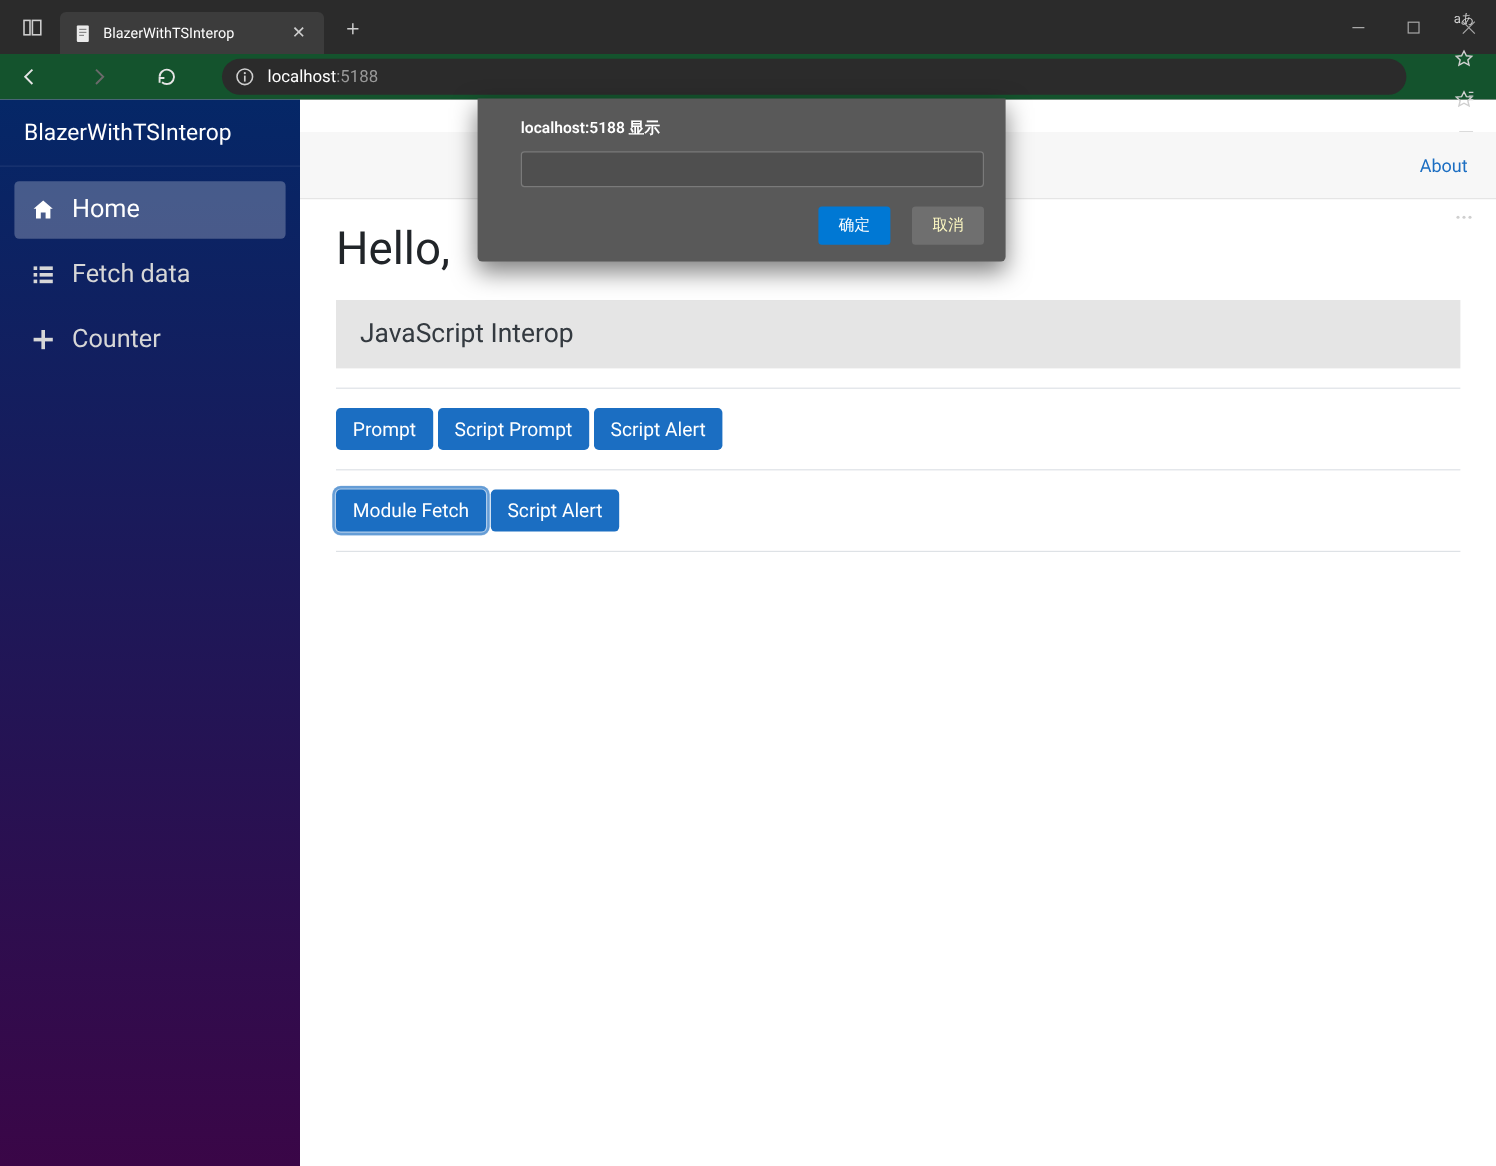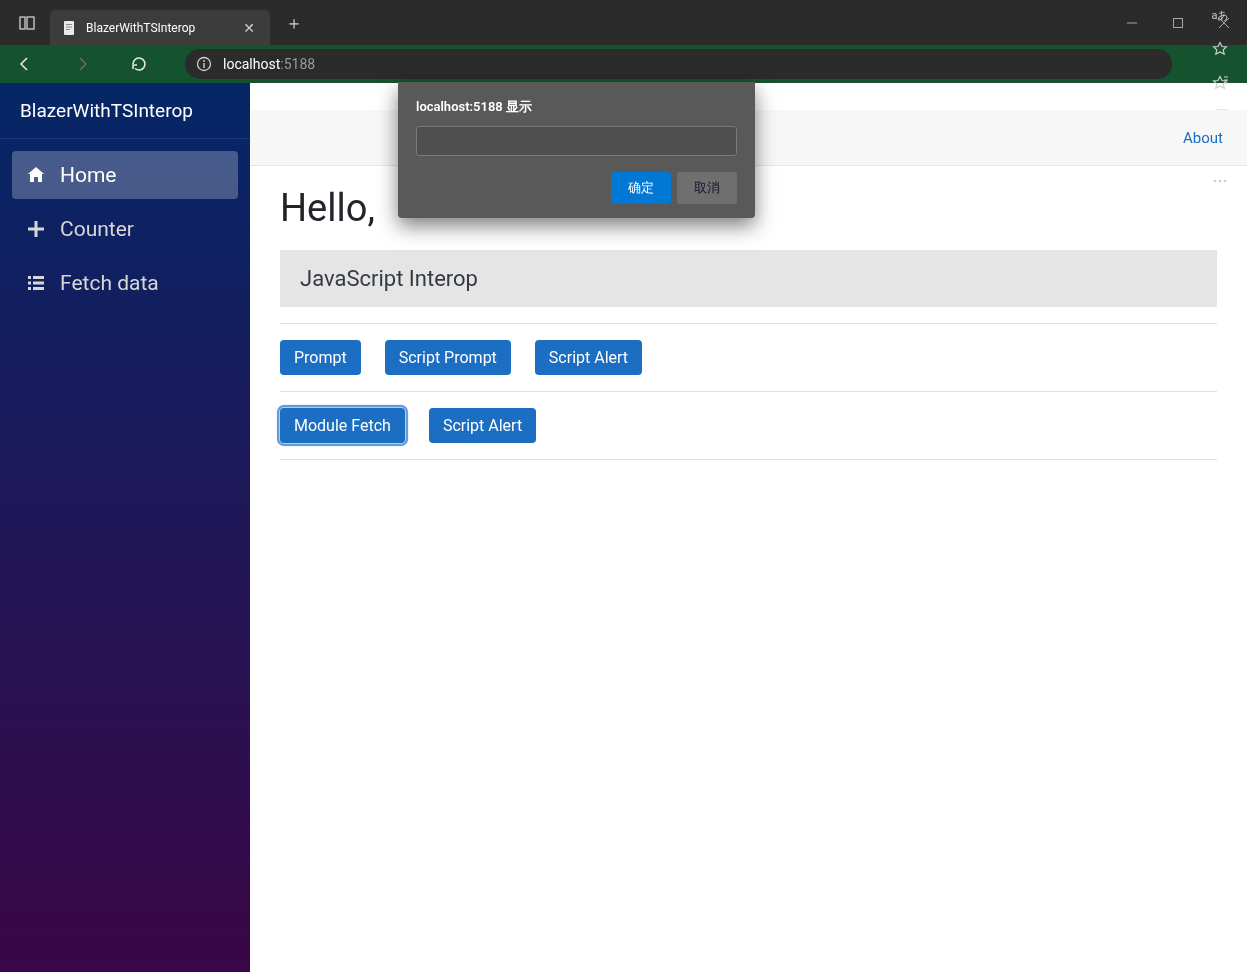--- a/index.html
+++ b/index.html
@@ -259,21 +259,21 @@
       border-radius: 0;
       margin-top: 14px;
     }
     .hr {
       border: none;
       border-top: 1px solid #dee2e6;
       margin: 16px 0;
     }
     .btn-row {
       display: flex;
-      gap: 24px;
+      gap: 4px;
       margin-bottom: 6px;
     }
     .btn {
       background: #1b6ec2;
       color: #fff;
       border: none;
       padding: 8px 14px;
       font-size: 16px;
       border-radius: 4px;
       cursor: pointer;
@@ -282,26 +282,26 @@
       outline: 2px solid rgba(27,110,194,0.5);
       outline-offset: 1px;
       box-shadow: 0 0 0 0.2rem rgba(27,110,194,.35);
     }
 
     
     .dialog {
       position: absolute;
       top: 82px;
       left: 398px;
-      width: 357px;
+      width: 440px;
       background: #595959;
       color: #fff;
       border-radius: 0 0 4px 4px;
       box-shadow: 0 8px 20px rgba(0,0,0,0.5);
-      padding: 16px 18px 14px 18px;
+      padding: 16px 18px 14px 36px;
       z-index: 100;
     }
     .dialog-title {
       font-size: 13px;
       font-weight: 600;
       margin-bottom: 10px;
     }
     .dialog-label {
       font-size: 13px;
       margin-bottom: 10px;
@@ -314,38 +314,38 @@
       border: 1px solid #7a7a7a;
       border-radius: 3px;
       color: #fff;
       padding: 0 8px;
       font-size: 13px;
       margin-bottom: 16px;
     }
     .dialog-buttons {
       display: flex;
       justify-content: flex-end;
-      gap: 6px;
+      gap: 18px;
     }
     .dlg-btn {
       min-width: 60px;
       height: 32px;
       border: none;
       border-radius: 3px;
       font-size: 13px;
       cursor: pointer;
       padding: 0 16px;
     }
     .dlg-btn.primary {
       background: #0078d4;
       color: #fff;
     }
     .dlg-btn.secondary {
       background: #6f6f6f;
-      color: #0f172a;
+      color: #fef9c3;
     }
 
     svg { display:block; }
   </style>
 </head>
 <body>
 
 <div class="window-chrome">
   <div class="tab-strip">
     <div class="tab-strip-icon">
@@ -471,46 +471,46 @@
     <div class="brand">BlazerWithTSInterop</div>
     <div class="nav-menu">
 
       <div class="nav-item active">
         <span class="nav-icon">
           <svg width="20" height="20" viewBox="0 0 20 20" fill="#fff">
               <path d="M10 2 L2 9h2v8h4v-5h4v5h4V9h2z"></path>
             </svg>
         </span>
         <span>Home</span>
-      </div>
-
-      <div class="nav-item">
-        <span class="nav-icon">
-          <svg width="18" height="18" viewBox="0 0 18 18" fill="#d7d7d7">
-              <rect x="7.5" y="1" width="3" height="16"></rect>
-              <rect x="1" y="7.5" width="16" height="3"></rect>
-            </svg>
-        </span>
-        <span>Counter</span>
       </div>
 
       <div class="nav-item">
         <span class="nav-icon">
           <svg width="18" height="18" viewBox="0 0 18 18" fill="#d7d7d7">
               <rect x="1" y="2" width="3" height="3"></rect>
               <rect x="6" y="2" width="11" height="3"></rect>
               <rect x="1" y="7.5" width="3" height="3"></rect>
               <rect x="6" y="7.5" width="11" height="3"></rect>
               <rect x="1" y="13" width="3" height="3"></rect>
               <rect x="6" y="13" width="11" height="3"></rect>
             </svg>
         </span>
         <span>Fetch data</span>
       </div>
 
+      <div class="nav-item">
+        <span class="nav-icon">
+          <svg width="18" height="18" viewBox="0 0 18 18" fill="#d7d7d7">
+              <rect x="7.5" y="1" width="3" height="16"></rect>
+              <rect x="1" y="7.5" width="16" height="3"></rect>
+            </svg>
+        </span>
+        <span>Counter</span>
+      </div>
+
     </div>
   </div>
 
   <div class="main">
     <div class="top-row">
       <a class="about-link">About</a>
     </div>
 
     <div class="content">
       <h1 class="hello">Hello,</h1>

